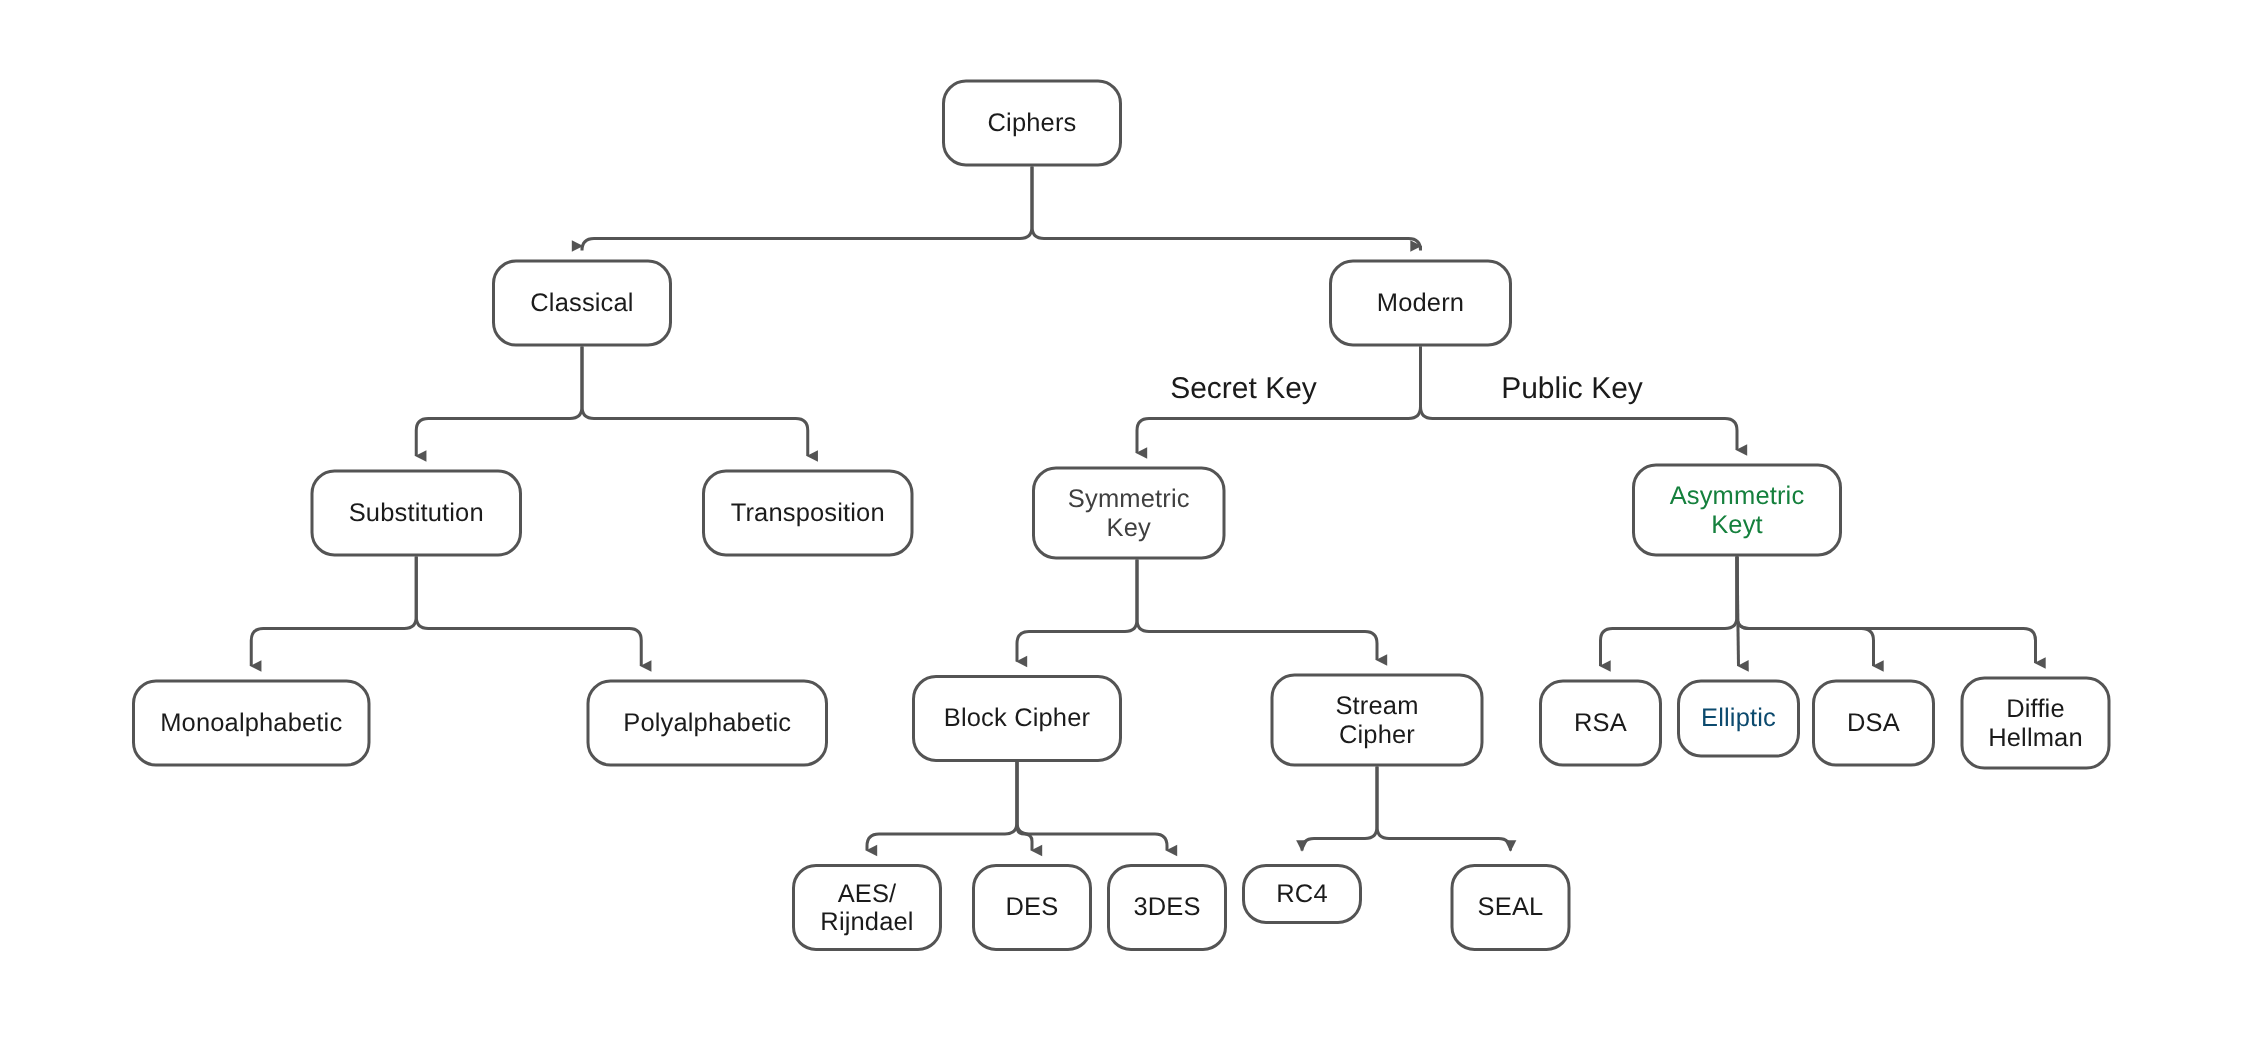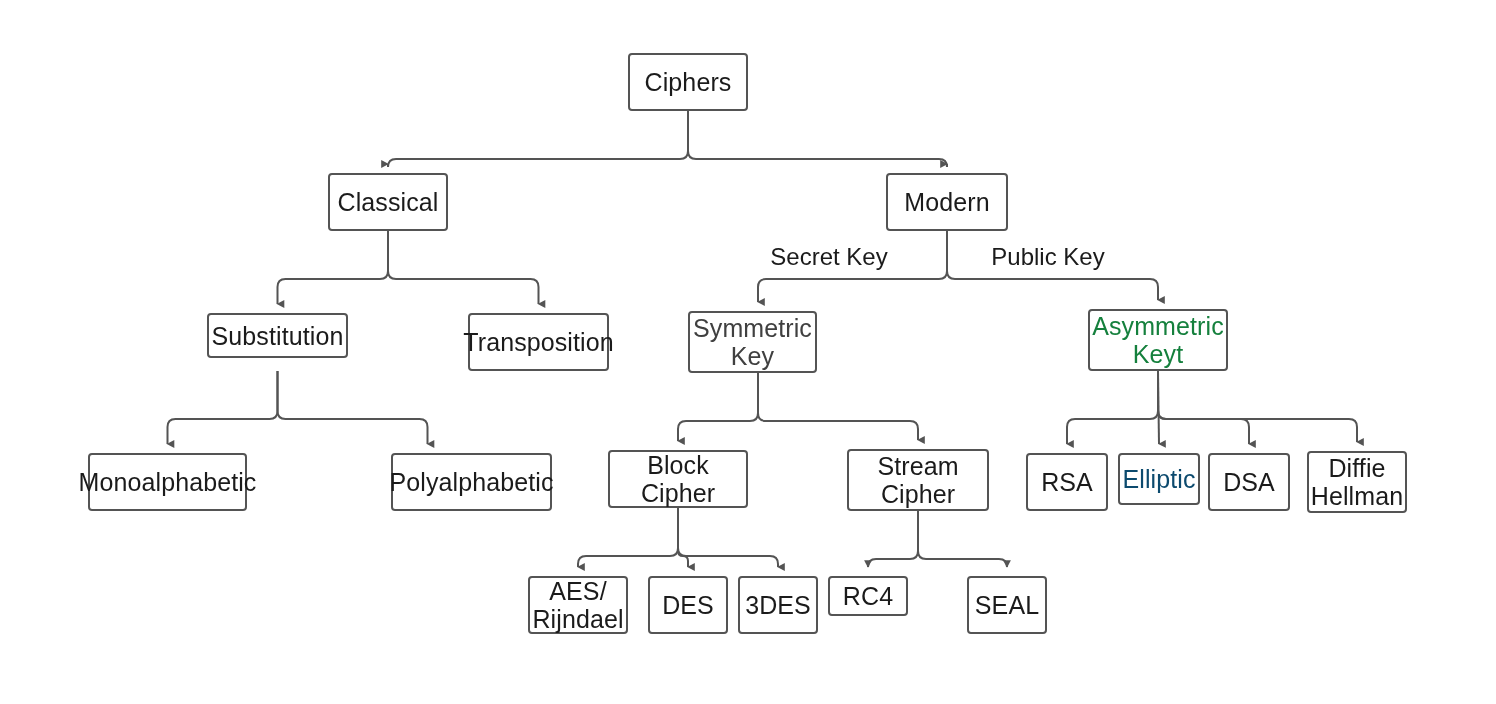--- a/index.html
+++ b/index.html
@@ -20,36 +20,36 @@
     left: 0;
     top: 0;
     width: 1496px;
     height: 704px;
   }
   .node {
     position: absolute;
     box-sizing: border-box;
     background: #ffffff;
     border: 2px solid #545454;
-    border-radius: 4px;
+    border-radius: 16px;
     display: flex;
     align-items: center;
     justify-content: center;
     text-align: center;
     color: #1b1b1b;
-    font-size: 25px;
+    font-size: 17px;
     line-height: 1.12;
     letter-spacing: 0.1px;
     white-space: pre-line;
     padding: 16px 4px;
   }
   .edge-label {
     position: absolute;
     color: #1b1b1b;
-    font-size: 24px;
+    font-size: 20px;
     line-height: 1;
     white-space: nowrap;
     transform: translate(-50%, -100%);
   }
 </style>
 </head>
 <body>
 
 <div id="canvas">
   <svg id="edges" viewBox="0 0 1496 704" xmlns="http://www.w3.org/2000/svg">
@@ -75,21 +75,21 @@
       <path d="M 678 508 L 678 548 Q 678 556 670 556 L 586 556 Q 578 556 578 564 L 578 567" fill="none" stroke="#545454" stroke-width="2" stroke-linecap="butt" marker-end="url(#arrowhead)"></path>
       <path d="M 678 508 L 678 551 Q 678 556 683 556 L 683 556 Q 688 556 688 561 L 688 567" fill="none" stroke="#545454" stroke-width="2" stroke-linecap="butt" marker-end="url(#arrowhead)"></path>
       <path d="M 678 508 L 678 548 Q 678 556 686 556 L 770 556 Q 778 556 778 564 L 778 567" fill="none" stroke="#545454" stroke-width="2" stroke-linecap="butt" marker-end="url(#arrowhead)"></path>
       <path d="M 918 511 L 918 551 Q 918 559 910 559 L 876 559 Q 868 559 868 567 L 868 567" fill="none" stroke="#545454" stroke-width="2" stroke-linecap="butt" marker-end="url(#arrowhead)"></path>
       <path d="M 918 511 L 918 551 Q 918 559 926 559 L 999 559 Q 1007 559 1007 567 L 1007 567" fill="none" stroke="#545454" stroke-width="2" stroke-linecap="butt" marker-end="url(#arrowhead)"></path>
     </svg>
   <div id="nodes">
       <div class="node" style="left: 628px; top: 53px; width: 120px; height: 58px; border-color: rgb(84, 84, 84); background: rgb(255, 255, 255); color: rgb(27, 27, 27);">Ciphers</div>
       <div class="node" style="left: 328px; top: 173px; width: 120px; height: 58px; border-color: rgb(84, 84, 84); background: rgb(255, 255, 255); color: rgb(27, 27, 27);">Classical</div>
       <div class="node" style="left: 886px; top: 173px; width: 122px; height: 58px; border-color: rgb(84, 84, 84); background: rgb(255, 255, 255); color: rgb(27, 27, 27);">Modern</div>
-      <div class="node" style="left: 207px; top: 313px; width: 141px; height: 45px; border-color: rgb(84, 84, 84); background: rgb(255, 255, 255); color: rgb(27, 27, 27);">Substitution</div>
+      <div class="node" style="left: 207px; top: 313px; width: 141px; height: 58px; border-color: rgb(84, 84, 84); background: rgb(255, 255, 255); color: rgb(27, 27, 27);">Substitution</div>
       <div class="node" style="left: 468px; top: 313px; width: 141px; height: 58px; border-color: rgb(84, 84, 84); background: rgb(255, 255, 255); color: rgb(27, 27, 27);">Transposition</div>
       <div class="node" style="left: 688px; top: 311px; width: 129px; height: 62px; border-color: rgb(84, 84, 84); background: rgb(255, 255, 255); color: #404040;">Symmetric
 Key</div>
       <div class="node" style="left: 1088px; top: 309px; width: 140px; height: 62px; border-color: rgb(84, 84, 84); background: rgb(255, 255, 255); color: #15803d;">Asymmetric
 Keyt</div>
       <div class="node" style="left: 88px; top: 453px; width: 159px; height: 58px; border-color: rgb(84, 84, 84); background: rgb(255, 255, 255); color: rgb(27, 27, 27);">Monoalphabetic</div>
       <div class="node" style="left: 347px; top: 453px; width: 161px; height: 58px; border-color: rgb(84, 84, 84); background: rgb(255, 255, 255); color: rgb(27, 27, 27); margin-left: 44px;">Polyalphabetic</div>
       <div class="node" style="left: 608px; top: 450px; width: 140px; height: 58px; border-color: rgb(84, 84, 84); background: rgb(255, 255, 255); color: rgb(27, 27, 27);">Block Cipher</div>
       <div class="node" style="left: 847px; top: 449px; width: 142px; height: 62px; border-color: rgb(84, 84, 84); background: rgb(255, 255, 255); color: rgb(27, 27, 27);">Stream
 Cipher</div>

